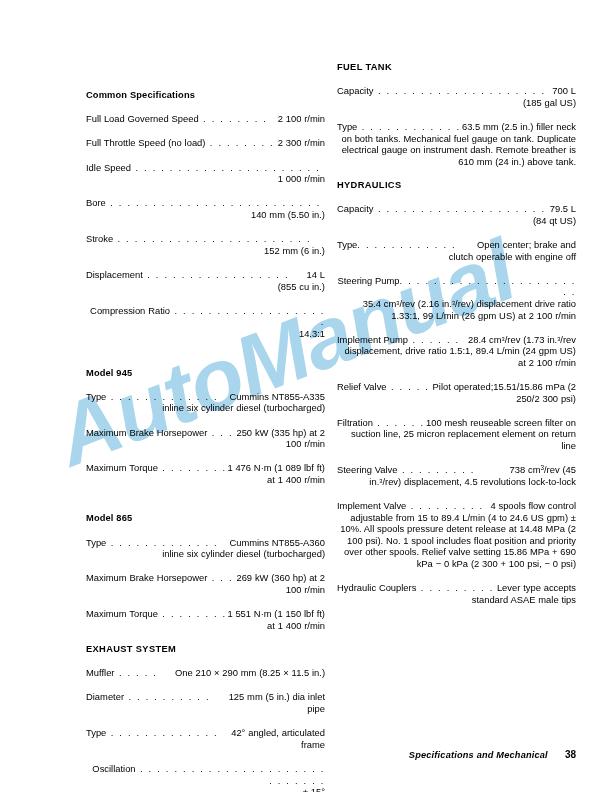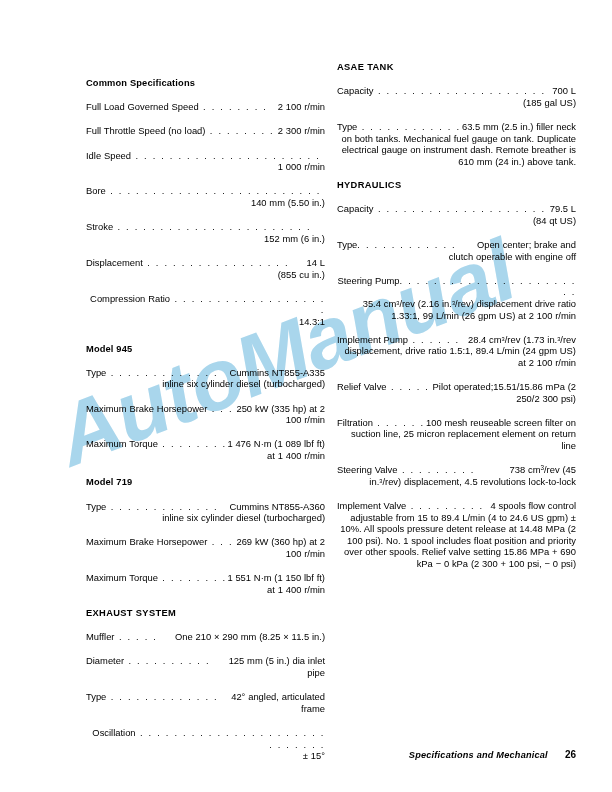--- a/index.html
+++ b/index.html
@@ -56,21 +56,21 @@
     font-size: 9.3px;
     font-weight: 700;
     letter-spacing: 0.35px;
     margin: 0 0 13px 0;
     line-height: 1.1;
   }
   h3.sub-head {
     font-size: 9.3px;
     font-weight: 700;
     letter-spacing: 0.15px;
-    margin: 16px 0 13px 0;
+    margin: 28px 0 13px 0;
     line-height: 1.1;
   }
   .spacer-head { margin-top: 19px; }
 
   .spec {
     font-size: 9.4px;
     line-height: 11.6px;
     margin: 0 0 12.6px 0;
     text-align: right;
     word-spacing: 0.2px;
@@ -152,21 +152,21 @@
       <h3 class="sub-head spacer-head">Model 945</h3>
       <p class="spec">
         <span class="body"><span class="lbl">Type<span class="lead"> . . . . . . . . . . . . . </span></span>Cummins NT855-A335 inline six cylinder diesel (turbocharged)</span>
       </p>
       <p class="spec">
         <span class="body"><span class="lbl">Maximum Brake Horsepower<span class="lead"> . . . </span></span>250 kW (335 hp) at 2 100 r/min</span>
       </p>
       <p class="spec">
         <span class="body"><span class="lbl">Maximum Torque<span class="lead"> . . . . . . . . </span></span>1 476 N·m (1 089 lbf ft) at 1 400 r/min</span>
       </p>
-      <h3 class="sub-head spacer-head">Model 719</h3>
+      <h3 class="sub-head spacer-head">Model 865</h3>
       <p class="spec">
         <span class="body"><span class="lbl">Type<span class="lead"> . . . . . . . . . . . . . </span></span>Cummins NT855-A360 inline six cylinder diesel (turbocharged)</span>
       </p>
       <p class="spec">
         <span class="body"><span class="lbl">Maximum Brake Horsepower<span class="lead"> . . . </span></span>269 kW (360 hp) at 2 100 r/min</span>
       </p>
       <p class="spec">
         <span class="body"><span class="lbl">Maximum Torque<span class="lead"> . . . . . . . . </span></span>1 551 N·m (1 150 lbf ft) at 1 400 r/min</span>
       </p>
       <h2 class="section-head spacer-head">EXHAUST SYSTEM</h2>
@@ -177,21 +177,21 @@
         <span class="body"><span class="lbl">Diameter<span class="lead"> . . . . . . . . . . </span></span>125 mm (5 in.) dia inlet pipe</span>
       </p>
       <p class="spec">
         <span class="body"><span class="lbl">Type<span class="lead"> . . . . . . . . . . . . . </span></span>42° angled, articulated frame</span>
       </p>
       <p class="spec">
         <span class="body"><span class="lbl">Oscillation<span class="lead"> . . . . . . . . . . . . . . . . . . . . . . . . . . . . . </span></span>± 15°</span>
       </p>
     </div>
   <div class="column" id="col-right">
-      <h2 class="section-head">ASAE TANK</h2>
+      <h2 class="section-head">FUEL TANK</h2>
       <p class="spec">
         <span class="body"><span class="lbl">Capacity<span class="lead"> . . . . . . . . . . . . . . . . . . . . </span></span>700 L (185 gal US)</span>
       </p>
       <p class="spec">
         <span class="body"><span class="lbl">Type<span class="lead"> . . . . . . . . . . . . </span></span>63.5 mm (2.5 in.) filler neck on both tanks. Mechanical fuel gauge on tank. Duplicate electrical gauge on instrument dash. Remote breather is 610 mm (24 in.) above tank.</span>
       </p>
       <h2 class="section-head spacer-head">HYDRAULICS</h2>
       <p class="spec">
         <span class="body"><span class="lbl">Capacity<span class="lead"> . . . . . . . . . . . . . . . . . . . . </span></span>79.5 L (84 qt US)</span>
       </p>
@@ -209,19 +209,22 @@
       </p>
       <p class="spec">
         <span class="body"><span class="lbl">Filtration<span class="lead"> . . . . . . </span></span>100 mesh reuseable screen filter on suction line, 25 micron replacement element on return line</span>
       </p>
       <p class="spec">
         <span class="body"><span class="lbl">Steering Valve<span class="lead"> . . . . . . . . . </span></span>738 cm<sup class="exp">3</sup>/rev (45 in.<sup class="exp-sm">3</sup>/rev) displacement, 4.5 revolutions lock-to-lock</span>
       </p>
       <p class="spec">
         <span class="body"><span class="lbl">Implement Valve<span class="lead"> . . . . . . . . . </span></span>4 spools flow control adjustable from 15 to 89.4 L/min (4 to 24.6 US gpm) ± 10%. All spools pressure detent release at 14.48 MPa (2 100 psi). No. 1 spool includes float position and priority over other spools. Relief valve setting 15.86 MPa + 690 kPa − 0 kPa (2 300 + 100 psi, − 0 psi)</span>
       </p>
+      <p class="spec">
+        <span class="body"><span class="lbl">Hydraulic Couplers<span class="lead"> . . . . . . . . . </span></span>Lever type accepts standard ASAE male tips</span>
+      </p>
     </div>
 
   <div id="footer">
-    <span class="caption">Specifications and Mechanical</span><span class="pageno">26</span>
+    <span class="caption">Specifications and Mechanical</span><span class="pageno">38</span>
   </div>
 
 </div>
 
 </body></html>

